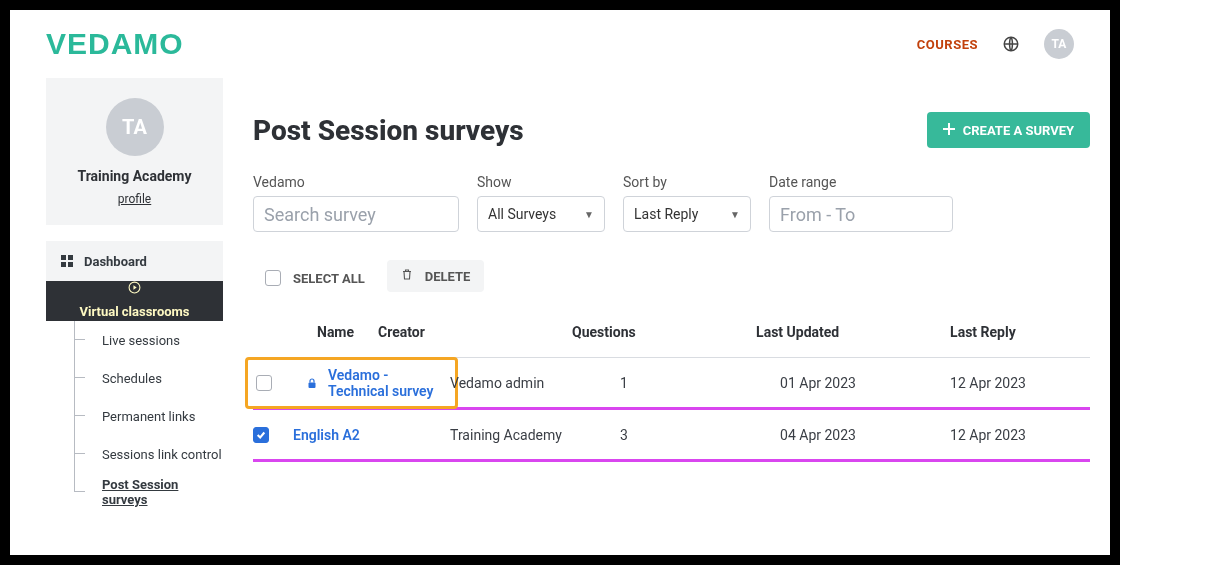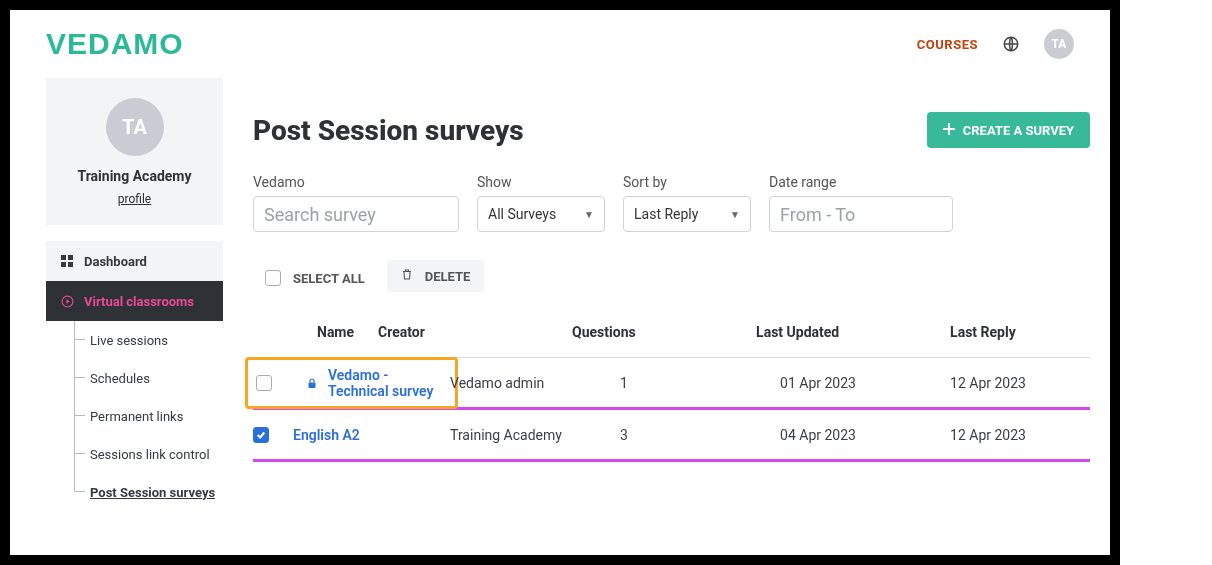--- a/index.html
+++ b/index.html
@@ -15,24 +15,24 @@
   
   .body { display: flex; padding: 0 36px 20px 36px; gap: 30px; }
   .sidebar { width: 177px; flex: none; }
   .profile-card { background: #f3f4f5; padding: 20px 12px 18px; text-align:center; }
   .avatar-large { width: 58px; height:58px; border-radius:50%; background:#c9cdd3; color:#fff; display:flex; align-items:center; justify-content:center; font-size:20px; font-weight:700; margin: 0 auto 12px; }
   .org-name { font-size:14px; font-weight:700; color:#2e3136; margin-bottom:4px; }
   .profile-link { font-size:12px; font-weight:400; color:#2e3136; text-decoration: underline; }
   .nav { margin-top: 16px; }
   .nav-item { display:flex; align-items:center; gap:10px; height:40px; padding: 0 14px; font-size:13px; font-weight:700; color:#343a40; cursor:pointer; }
   .nav-item.plain { background:#f3f4f5; }
-  .nav-item.active { background:#2e3136; color:#ec4899; }
+  .nav-item.active { background:#2e3136; color:#fef9c3;flex-direction:column; }
   .nav-icon { width:14px; display:flex; align-items:center; justify-content:center; }
   .subnav { padding-left: 28px; }
-  .sub-item { position:relative; height:38px; display:flex; align-items:center; padding-left:16px; font-size:13px; color:#343a40; cursor:pointer; }
+  .sub-item { position:relative; height:38px; display:flex; align-items:center; padding-left:28px; font-size:13px; color:#343a40; cursor:pointer; }
   .sub-item::before { content:""; position:absolute; left:0; top:0; bottom:50%; width:10px; border-left:1px solid #b7bbc2; border-bottom:1px solid #b7bbc2; }
   .sub-item:not(:last-child)::after { content:""; position:absolute; left:0; top:50%; bottom:0; border-left:1px solid #b7bbc2; }
   .sub-item.active { font-weight:700; text-decoration: underline; }
   
   .main { flex:1; padding-top: 34px; }
   .title-row { display:flex; align-items:center; justify-content:space-between; margin-bottom: 26px; }
   .page-title { font-size:28px; font-weight:800; color:#2e3136; }
   .btn-primary { background:#37b99a; color:#fff; border:none; border-radius:4px; height:36px; padding:0 16px; font-size:13px; font-weight:700; display:flex; align-items:center; gap:8px; cursor:pointer; }
   .filters { display:flex; gap:18px; margin-bottom: 28px; }
   .filter-col { display:flex; flex-direction:column; gap:6px; }

